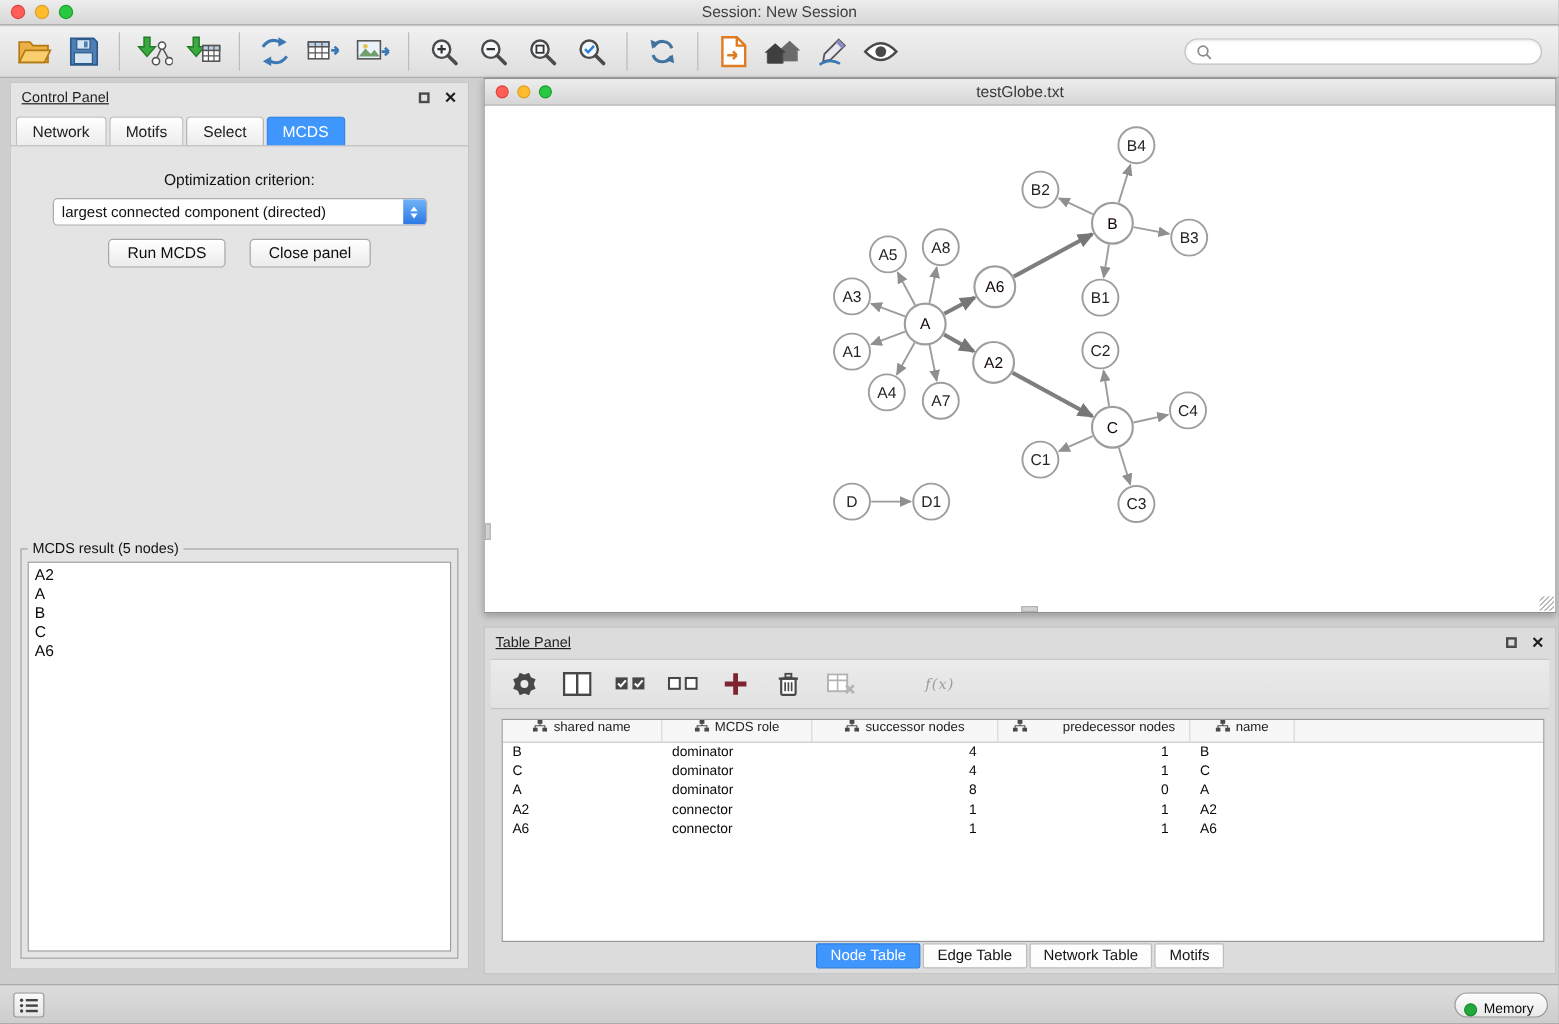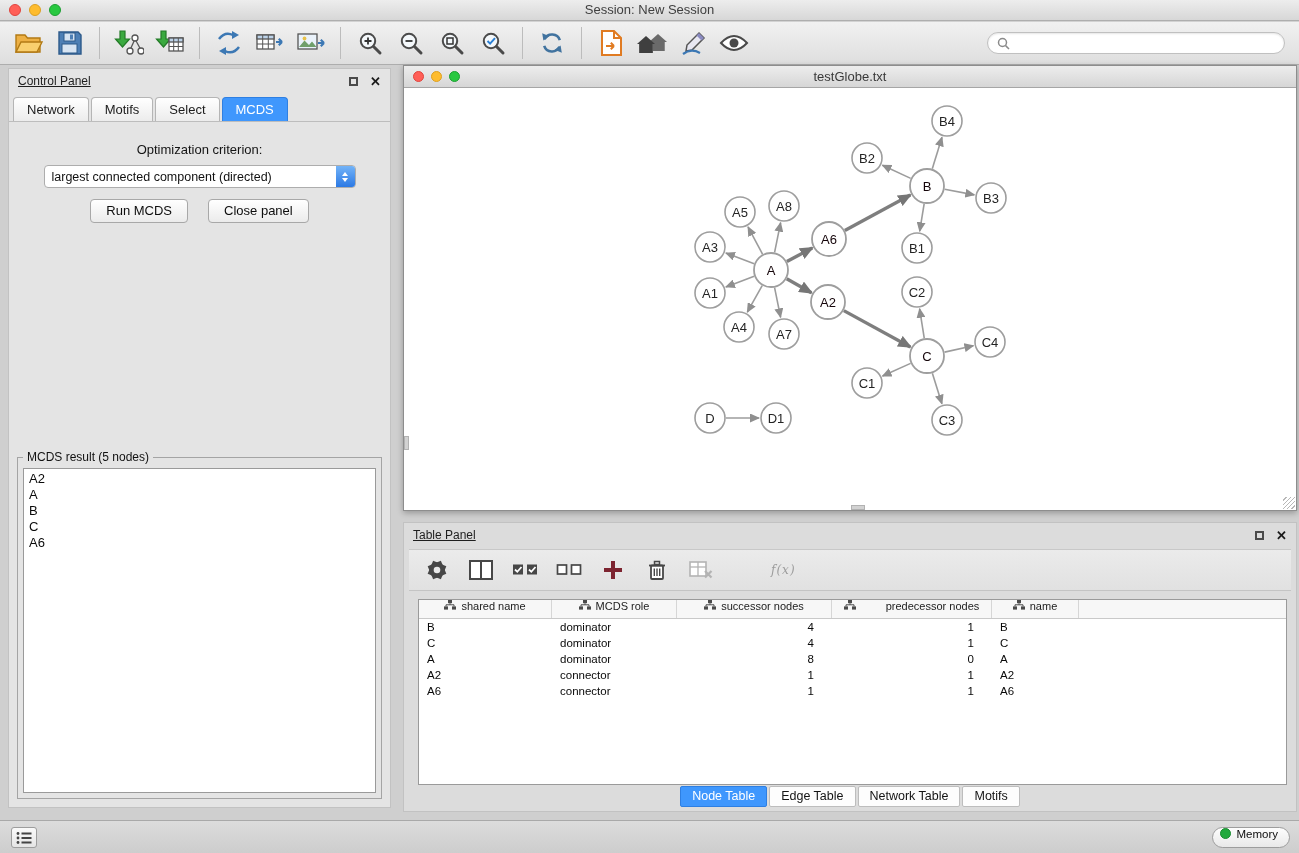--- a/index.html
+++ b/index.html
@@ -101,21 +101,21 @@
   .tp-tab { font-size:12.5px; padding:2px 11px 3px; background:#fdfdfd; border:1px solid #bdbdbd; color:#141414; border-radius:2px; }
   .tp-tab.active { background:#3f97fd; color:#fff; border-color:#2e7fe2; }
   
   .statusbar { position:absolute; bottom:0; left:0; right:0; height:33px;
     background:linear-gradient(#dcdcdc,#cdcdcd); border-top:1px solid #a9a9a9; }
   .sb-list-btn { position:absolute; left:11px; top:6px; width:26px; height:21px;
     border:1px solid #9d9d9d; border-radius:3px; background:linear-gradient(#fafafa,#e5e5e5);
     display:flex; align-items:center; justify-content:center; }
   .memory-btn { position:absolute; right:9px; top:6px; height:21px;
     border:1px solid #9d9d9d; border-radius:11px; background:linear-gradient(#fdfdfd,#e9e9e9);
-    display:flex; align-items:flex-start; gap:5px; padding:0 11px 0 7px; font-size:11.5px; color:#0d0d0d; }
+    display:flex; align-items:flex-end; gap:5px; padding:0 11px 0 7px; font-size:11.5px; color:#0d0d0d; }
   .memory-dot { width:11px; height:11px; border-radius:50%; background:#21a93d; border:1px solid #178a2e; }
 </style>
 </head>
 <body>
 
 <div class="app">
 
   <div class="titlebar">
     <div class="traffic">
       <span class="tl red"></span>

